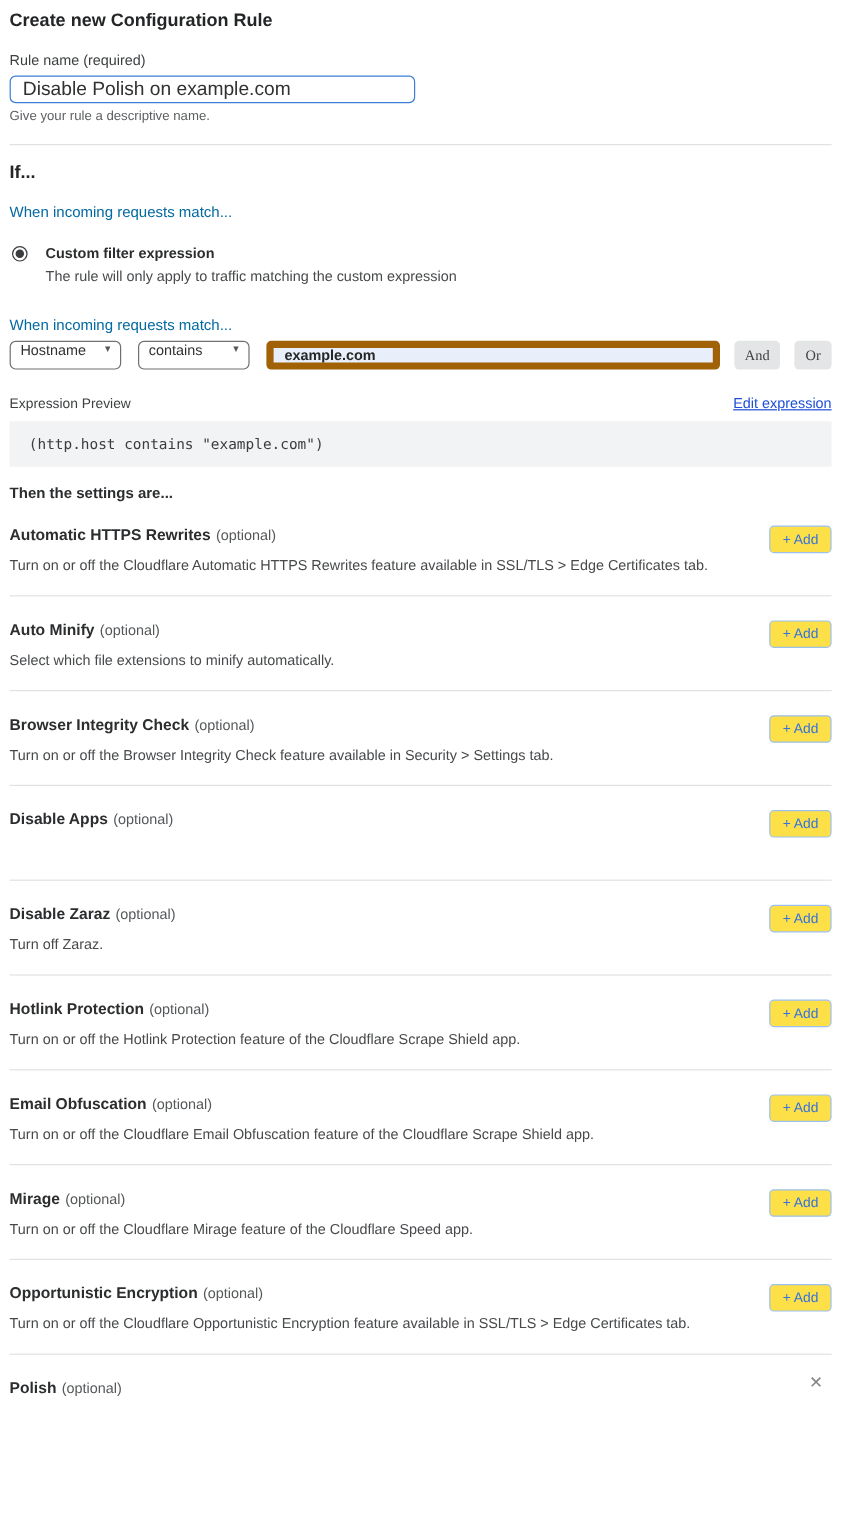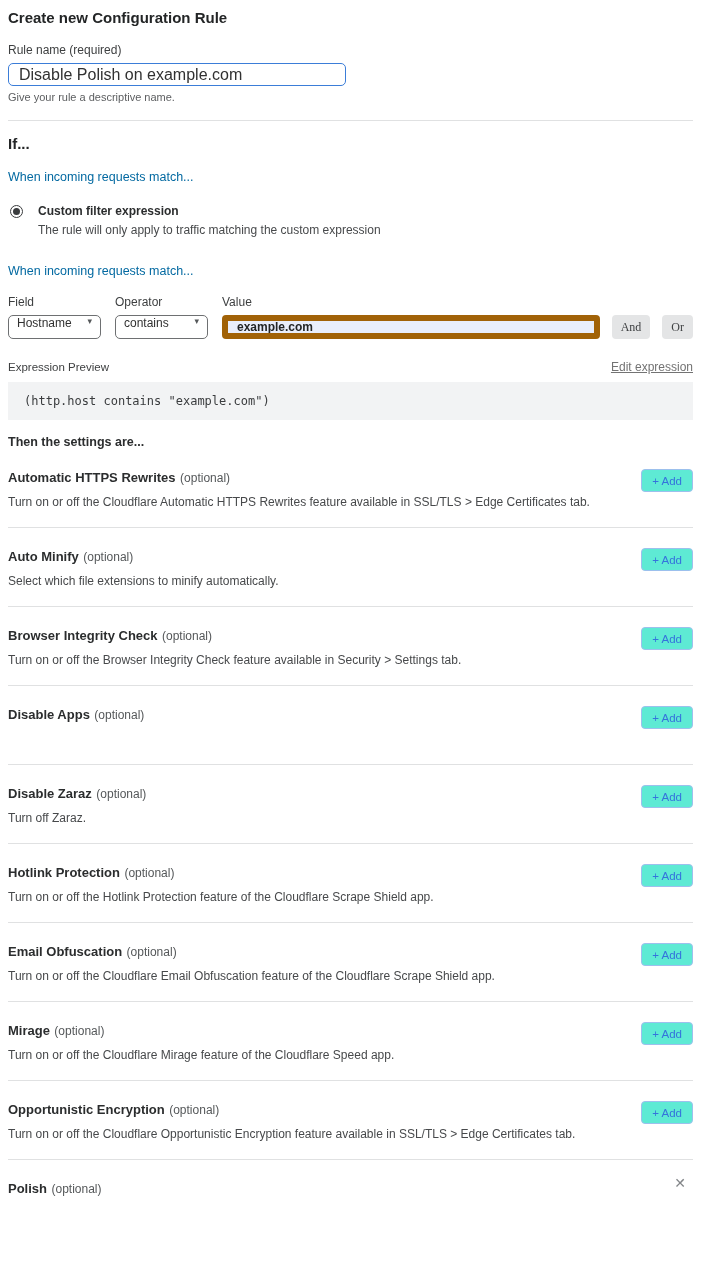--- a/index.html
+++ b/index.html
@@ -66,38 +66,38 @@
   }
   .conn-btn {
     height: 24px; padding: 0 9px; margin-left: 12px; border: none; border-radius: 4px;
     background: #e4e5e6; color: #3f4143; font-size: 12px; cursor: pointer;
     font-family: Liberation Serif, serif;
   }
   .value-helper { font-size: 11px; color: #5c5e60; margin-top: 6px; margin-left: 214px; }
 
   .preview-head { display: flex; justify-content: space-between; align-items: baseline; margin-top: 21px; }
   .preview-label { font-size: 11.5px; color: #3d3f40; }
-  .edit-link { font-size: 12px; color: #737373; text-decoration: underline; cursor: pointer; text-align: center; }
+  .edit-link { font-size: 12px; color: #1d4ed8; text-decoration: underline; cursor: pointer; text-align: center; }
   .code-box {
     margin-top: 8px; background: #f2f3f4; padding: 12px 16px;
     font-family: "DejaVu Sans Mono", "Liberation Mono", monospace;
     font-size: 12px; color: #3a3c3e;
   }
 
   .settings-heading { font-size: 12.5px; font-weight: bold; margin-top: 15px; color: #2b2d2e; }
 
   .setting-row { position: relative; padding-top: 19px; height: 79px; border-bottom: 1px solid #e0e1e2; }
   .setting-row.expanded { border-bottom: none; height: auto; }
   .setting-title { font-size: 13px; font-weight: bold; color: #2b2d2e; display: inline; }
   .optional { font-size: 12px; font-weight: normal; color: #55585a; }
   .setting-desc { font-size: 12px; color: #47494b; margin-top: 9px; }
   .add-btn {
     position: absolute; right: 0; top: 20px;
     min-width: 48px; height: 23px; padding: 0 10px;
-    background: #5eead4; border: 1px solid #9cc0ed; border-radius: 4px;
+    background: #fde047; border: 1px solid #9cc0ed; border-radius: 4px;
     color: #3573dc; font-size: 11.5px; cursor: pointer;
     font-family: "Liberation Sans", "DejaVu Sans", sans-serif;
   }
   .close-icon {
     position: absolute; right: 7px; top: 16px; font-size: 14px; color: #828588;
     cursor: pointer; line-height: 1;
   }
 </style>
 </head>
 <body>
@@ -121,25 +121,20 @@
   <div class="radio-option">
     <span class="radio-circle selected"></span>
     <span class="radio-texts">
       <div class="radio-label">Custom filter expression</div>
       <div class="radio-desc">The rule will only apply to traffic matching the custom expression</div>
     </span>
   </div>
 
   <div class="bold-subhead" style="margin-top:27px">When incoming requests match...</div>
 
-  <div class="builder-labels">
-    <div class="col-field">Field</div>
-    <div class="col-operator">Operator</div>
-    <div class="col-value">Value</div>
-  </div>
 
   <div class="builder-row">
     <div class="select-box sb-field">
       <span>Hostname</span>
       <span class="caret">▾</span>
     </div>
     <div class="select-box sb-operator">
       <span>contains</span>
       <span class="caret">▾</span>
     </div>

